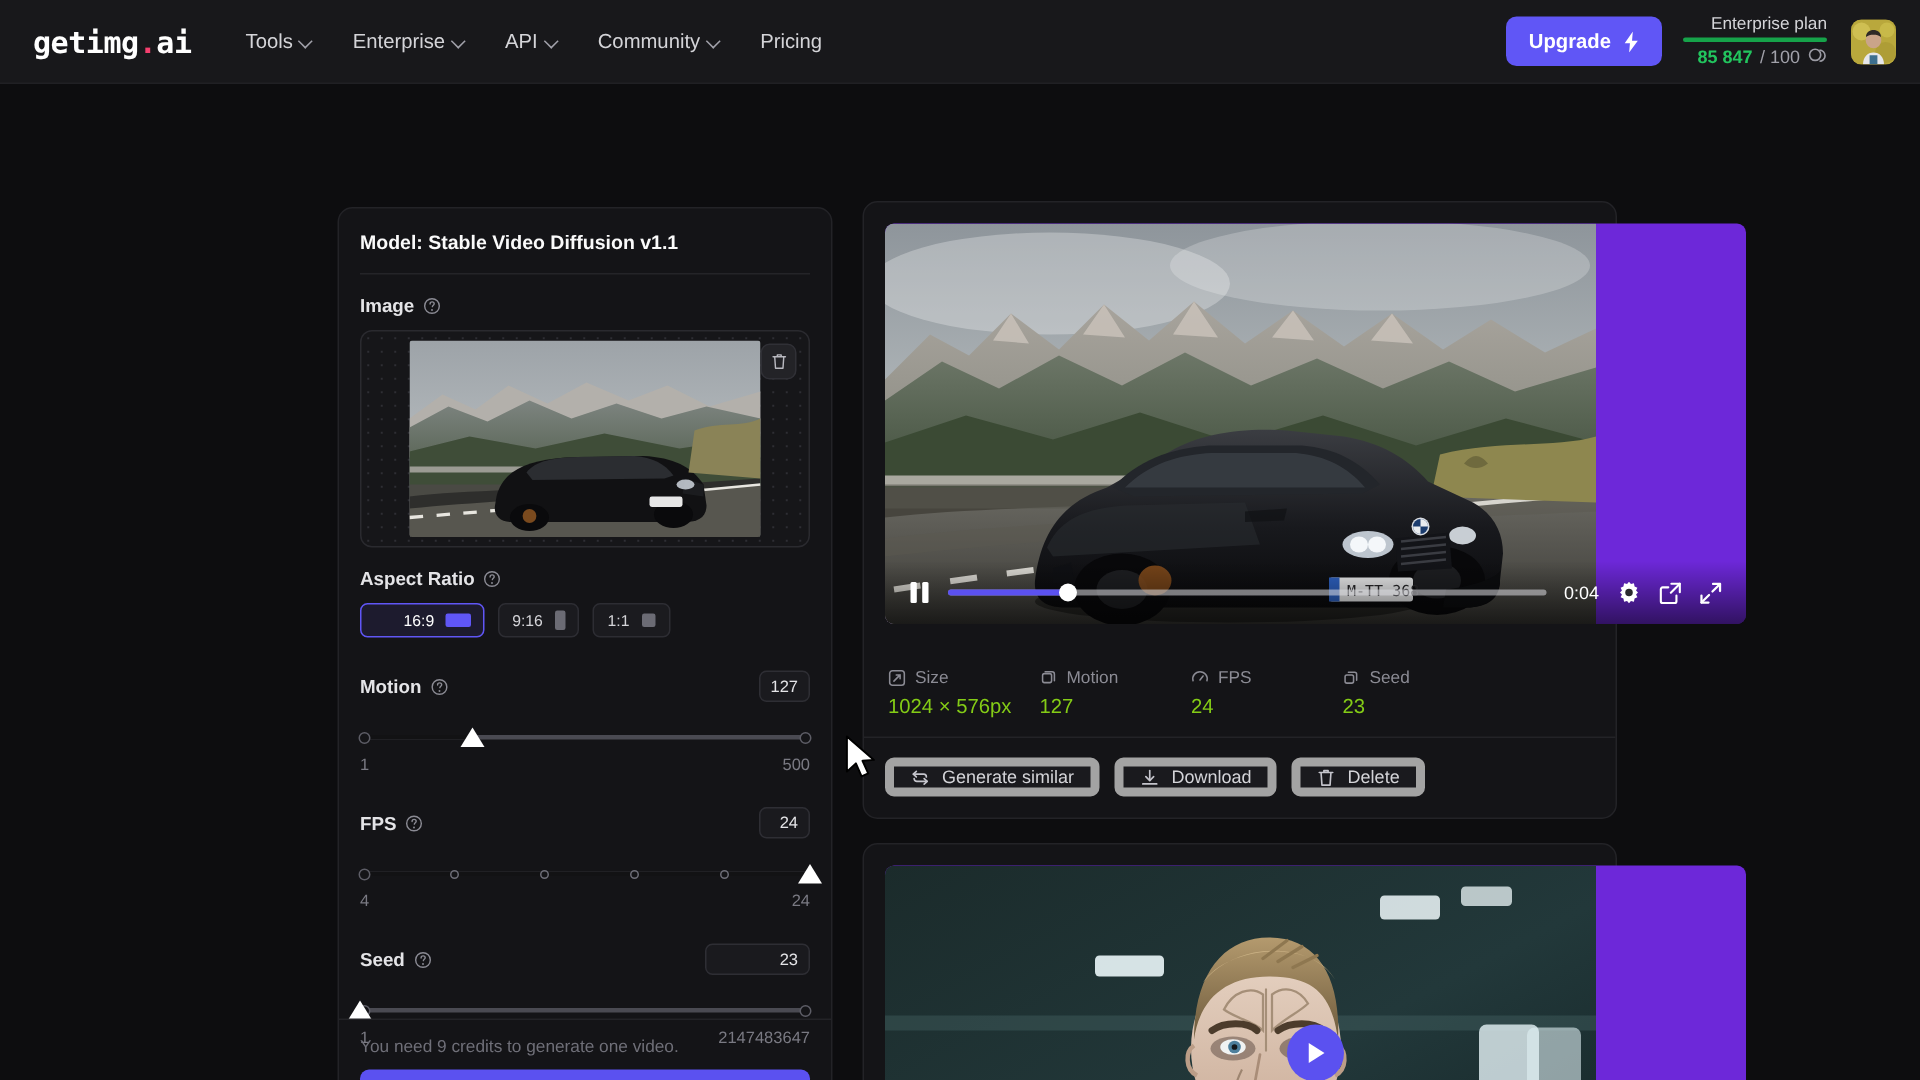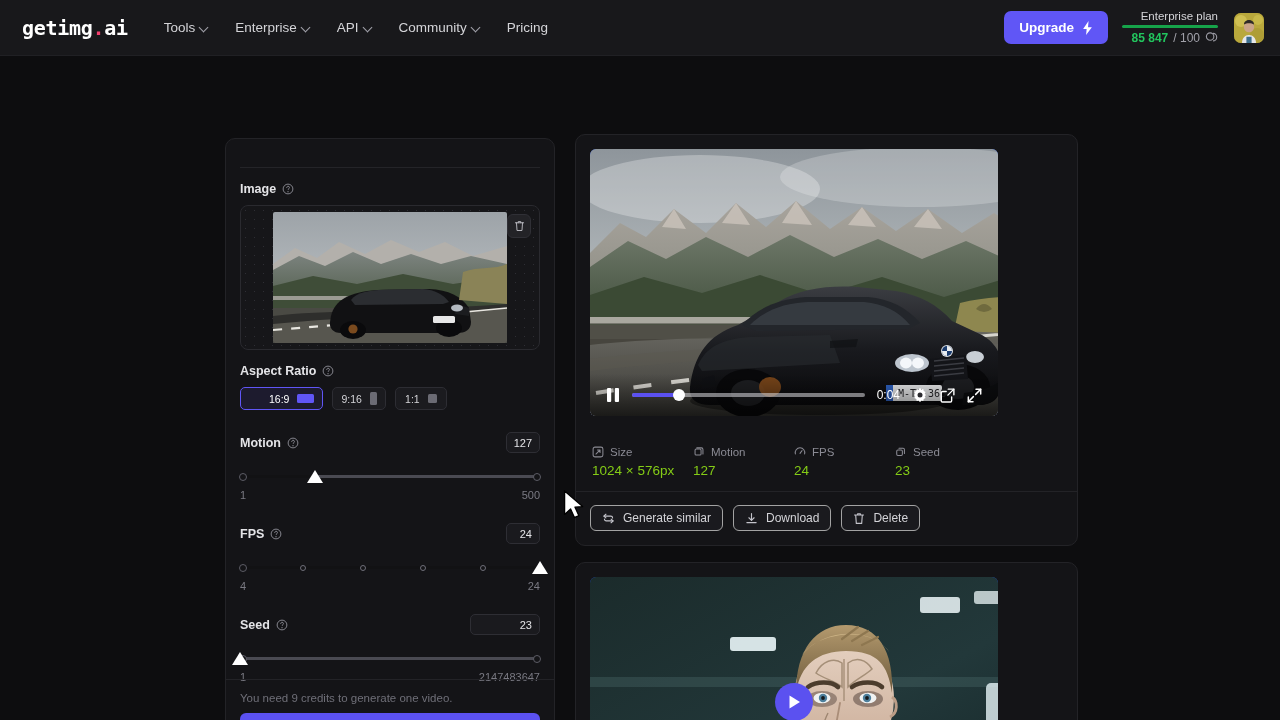--- a/index.html
+++ b/index.html
@@ -146,22 +146,22 @@
     cursor: pointer; font-family: "Liberation Sans", sans-serif;
   }
 
   
   .results { position: absolute; left: 575px; top: 78px; width: 503px; }
   .video-card {
     background: #141417; border: 1px solid #232327; border-radius: 10px;
     padding: 14px; margin-bottom: 16px;
   }
   .video-frame {
-    position: relative; width: 408px; height: 267px; border-radius: 6px;
-    overflow: hidden; background: #1d4ed8;
+    position: relative; width: 574px; height: 267px; border-radius: 6px;
+    overflow: hidden; background: #6d28d9;
   }
   .video-frame svg { display: block; }
 
   
   .controls {
     position: absolute; left: 0; right: 0; bottom: 0; height: 42px;
     display: flex; align-items: center; gap: 12px; padding: 0 16px;
     background: linear-gradient(to top, rgba(0,0,0,0.55), rgba(0,0,0,0));
   }
   .ctrl-icon { display: block; cursor: pointer; }
@@ -174,21 +174,21 @@
   .meta-row { display: flex; gap: 0; margin-top: 30px; padding: 0 2px; }
   .meta-item { width: 101px; }
   .meta-head { display: flex; align-items: center; gap: 6px; font-size: 11.5px; color: #8b8b94; }
   .meta-head svg { display: block; }
   .meta-val { font-size: 13.5px; color: #84cc16; margin-top: 5px; }
 
   .meta-sep { height: 1px; background: #232327; margin: 13px -14px 0 -14px; }
 
   .action-row { display: flex; gap: 10px; margin-top: 13px; }
   .action-btn {
-    height: 26px; border-radius: 6px; background: #1a1a1e; border: 1px solid #a3a3a3;
+    height: 26px; border-radius: 6px; background: #1a1a1e; border: 6px solid #a3a3a3;
     display: flex; align-items: center; gap: 8px; padding: 0 11px;
     font-size: 12px; color: #d4d4d8; cursor: pointer;
   }
   .action-btn svg { display: block; }
 
   .play-overlay {
     position: absolute; left: 50%; top: 50%; transform: translate(-50%,-50%);
     width: 38px; height: 38px; border-radius: 50%; background: #5b51f0;
     display: flex; align-items: center; justify-content: center; cursor: pointer;
   }
@@ -263,20 +263,21 @@
         </svg>
       </div>
     </div>
   </div>
 
   <div class="content">
 
     <div class="panel">
 
       <div class="panel-head">
+        <div class="model-title">Model: Stable Video Diffusion v1.1</div>
         <div class="divider"></div>
       </div>
 
       <div class="panel-body">
 
         <div class="section">
           <div class="field-label">
             <span>Image</span>
             <svg class="help-icon" viewBox="0 0 14 14">
               <circle cx="7" cy="7" r="5.7" fill="none" stroke="#8b8b94" stroke-width="1.1"></circle>

